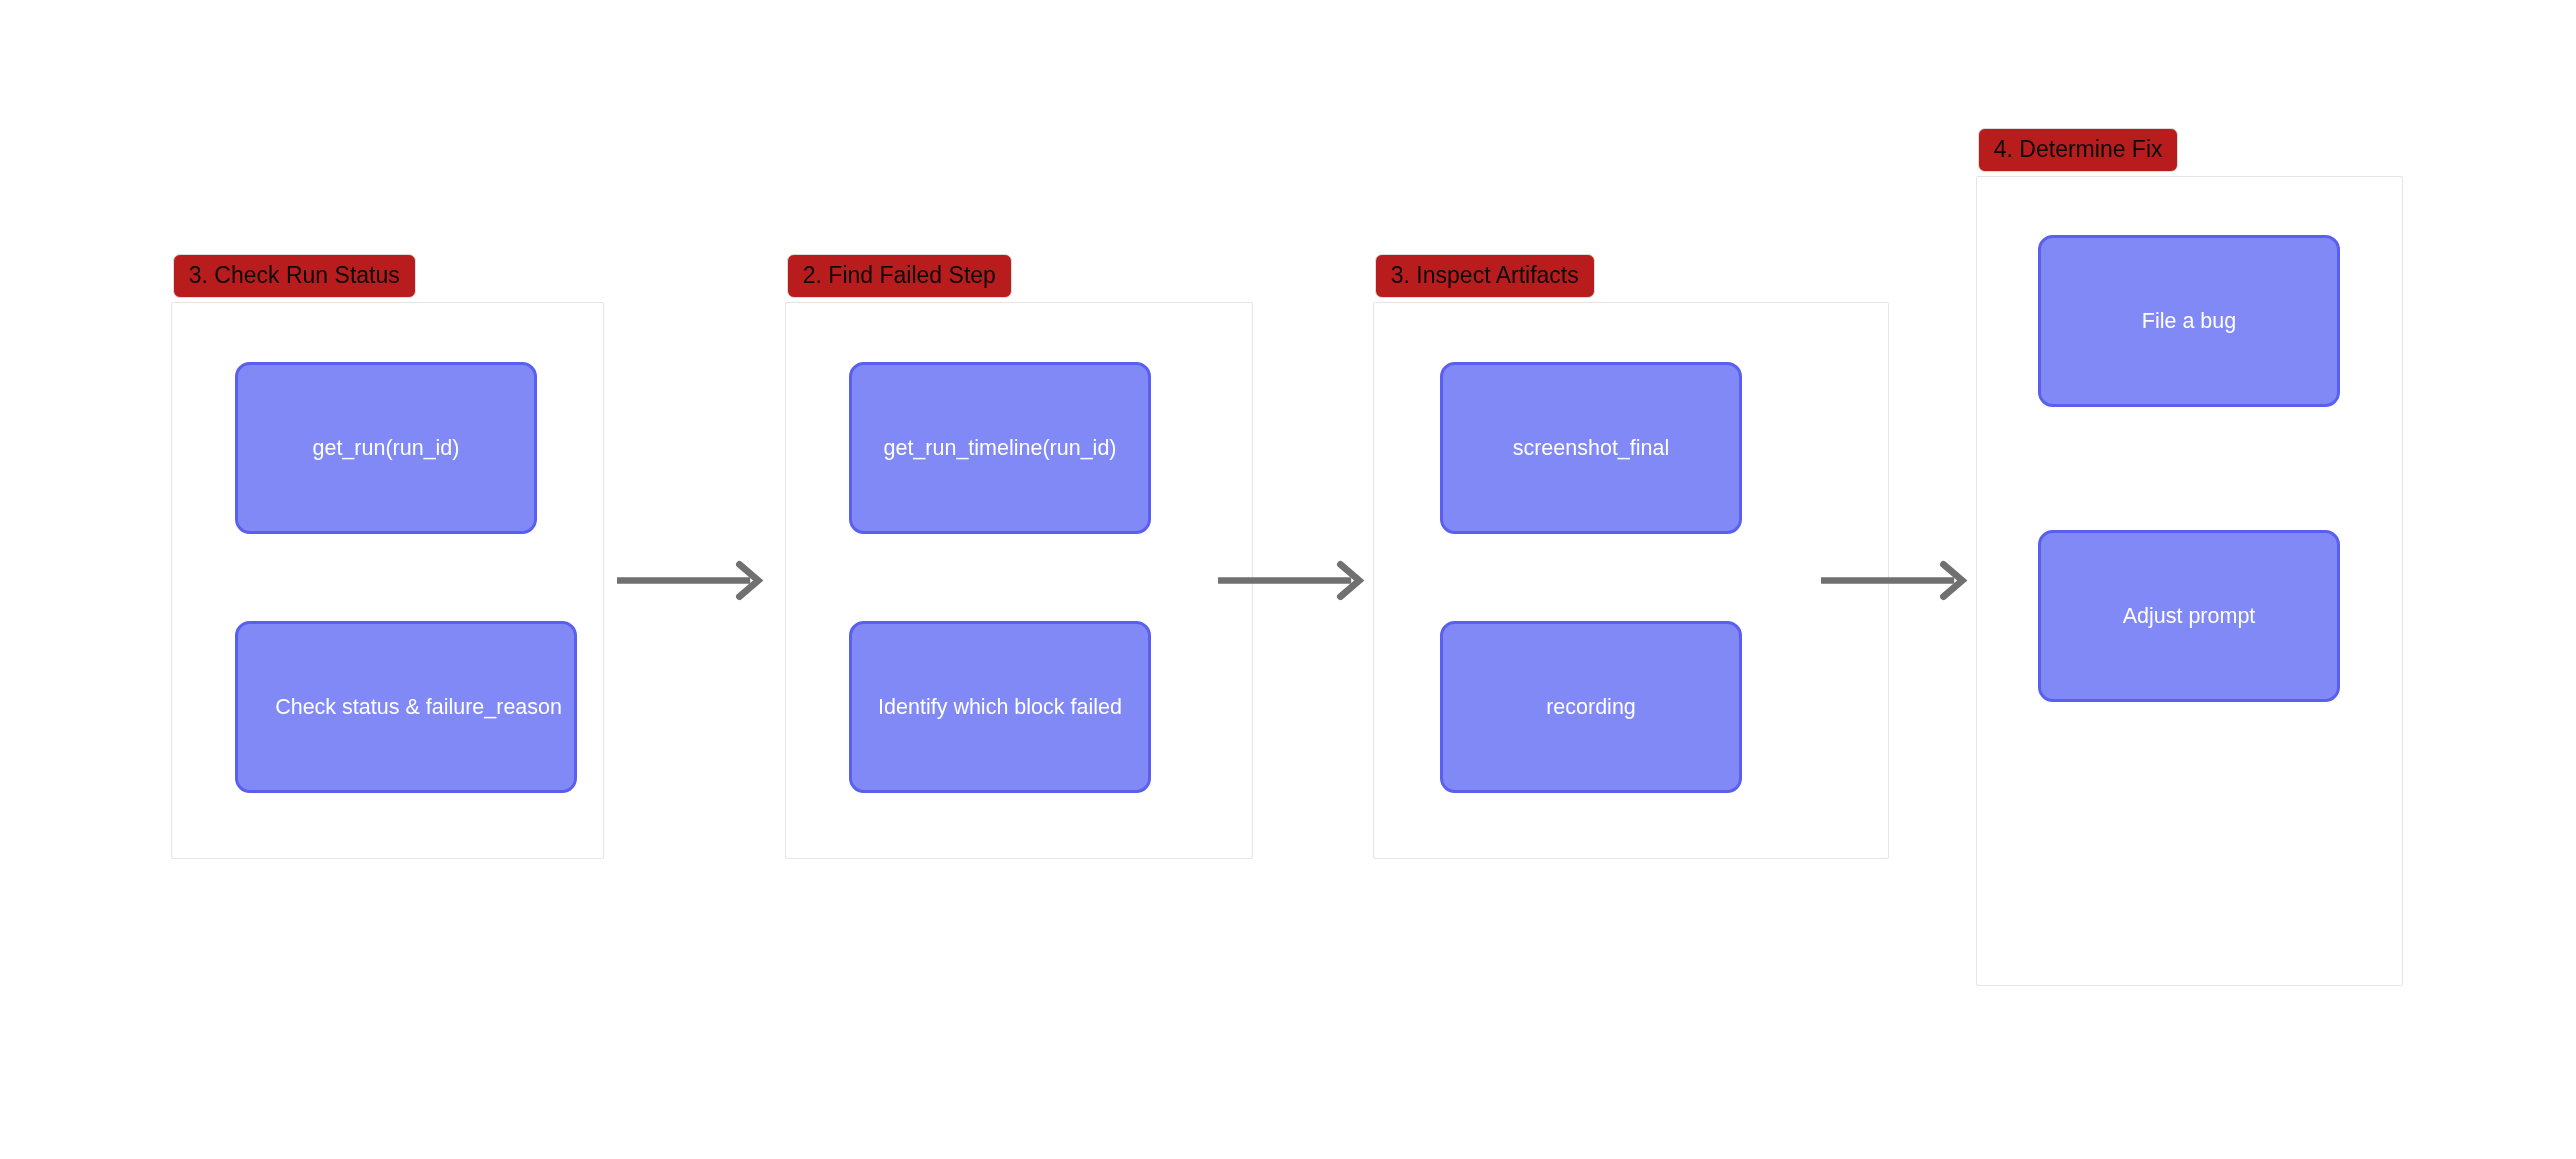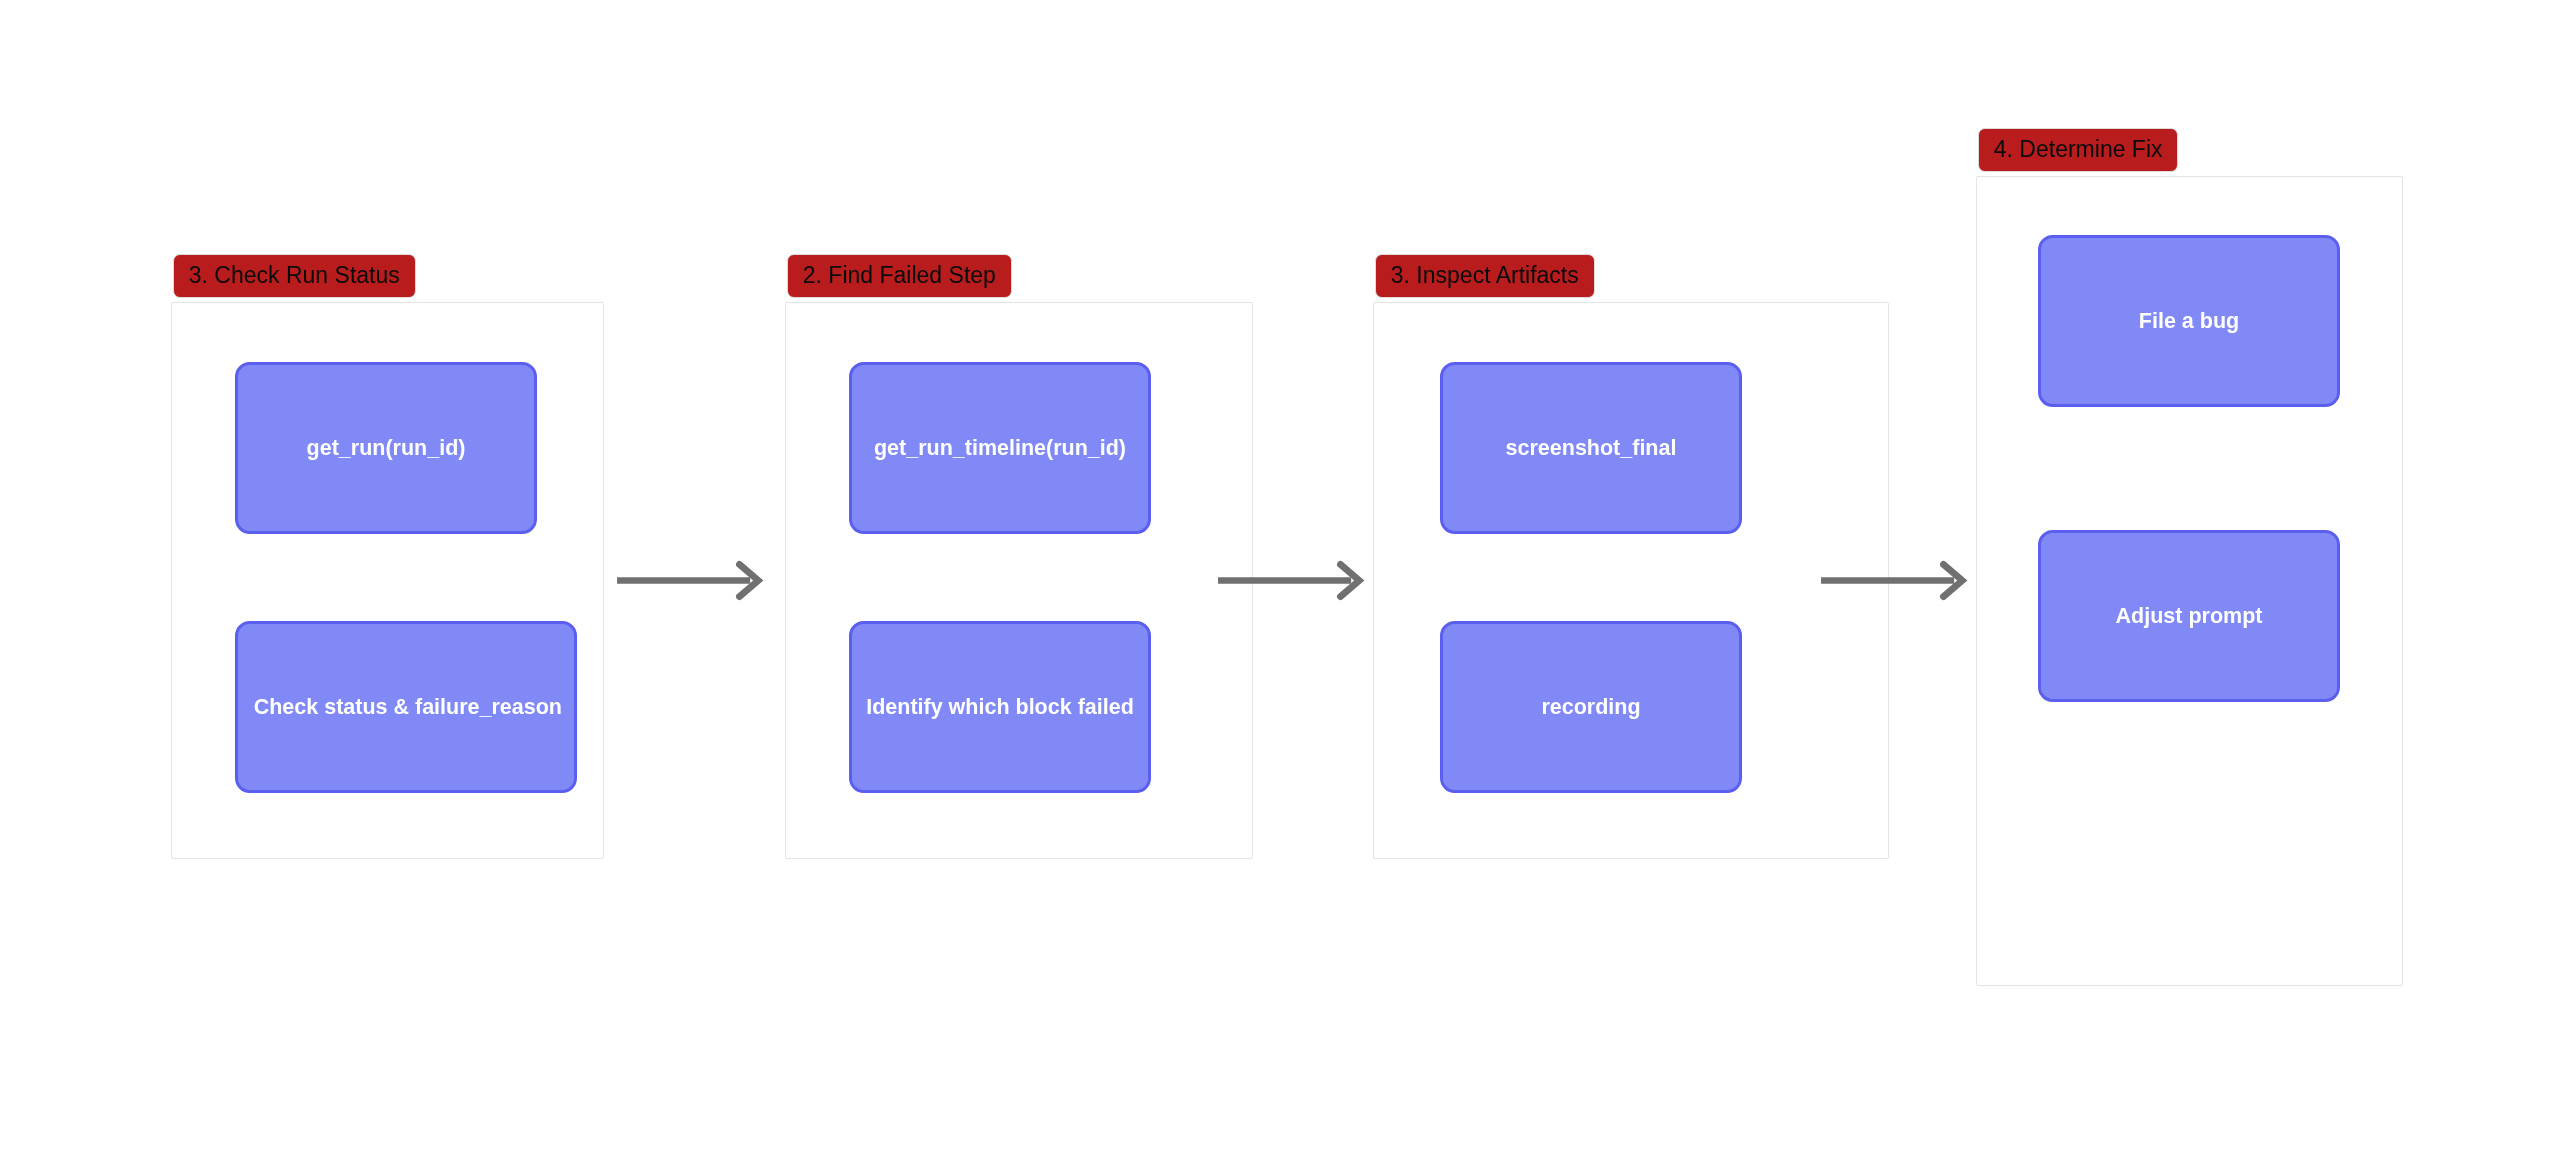--- a/index.html
+++ b/index.html
@@ -70,21 +70,20 @@
     text-align: center;
     color: #ffffff;
     font-size: 21.5px;
     line-height: 1.32;
     padding: 4px 12px;
     font-family: "Liberation Sans", sans-serif;
   }
   .node span {
     display: block;
     width: 100%;
-    font-weight: bold;
   }
 
   
   .arrow {
     position: absolute;
   }
   .arrow svg {
     display: block;
     overflow: visible;
   }

